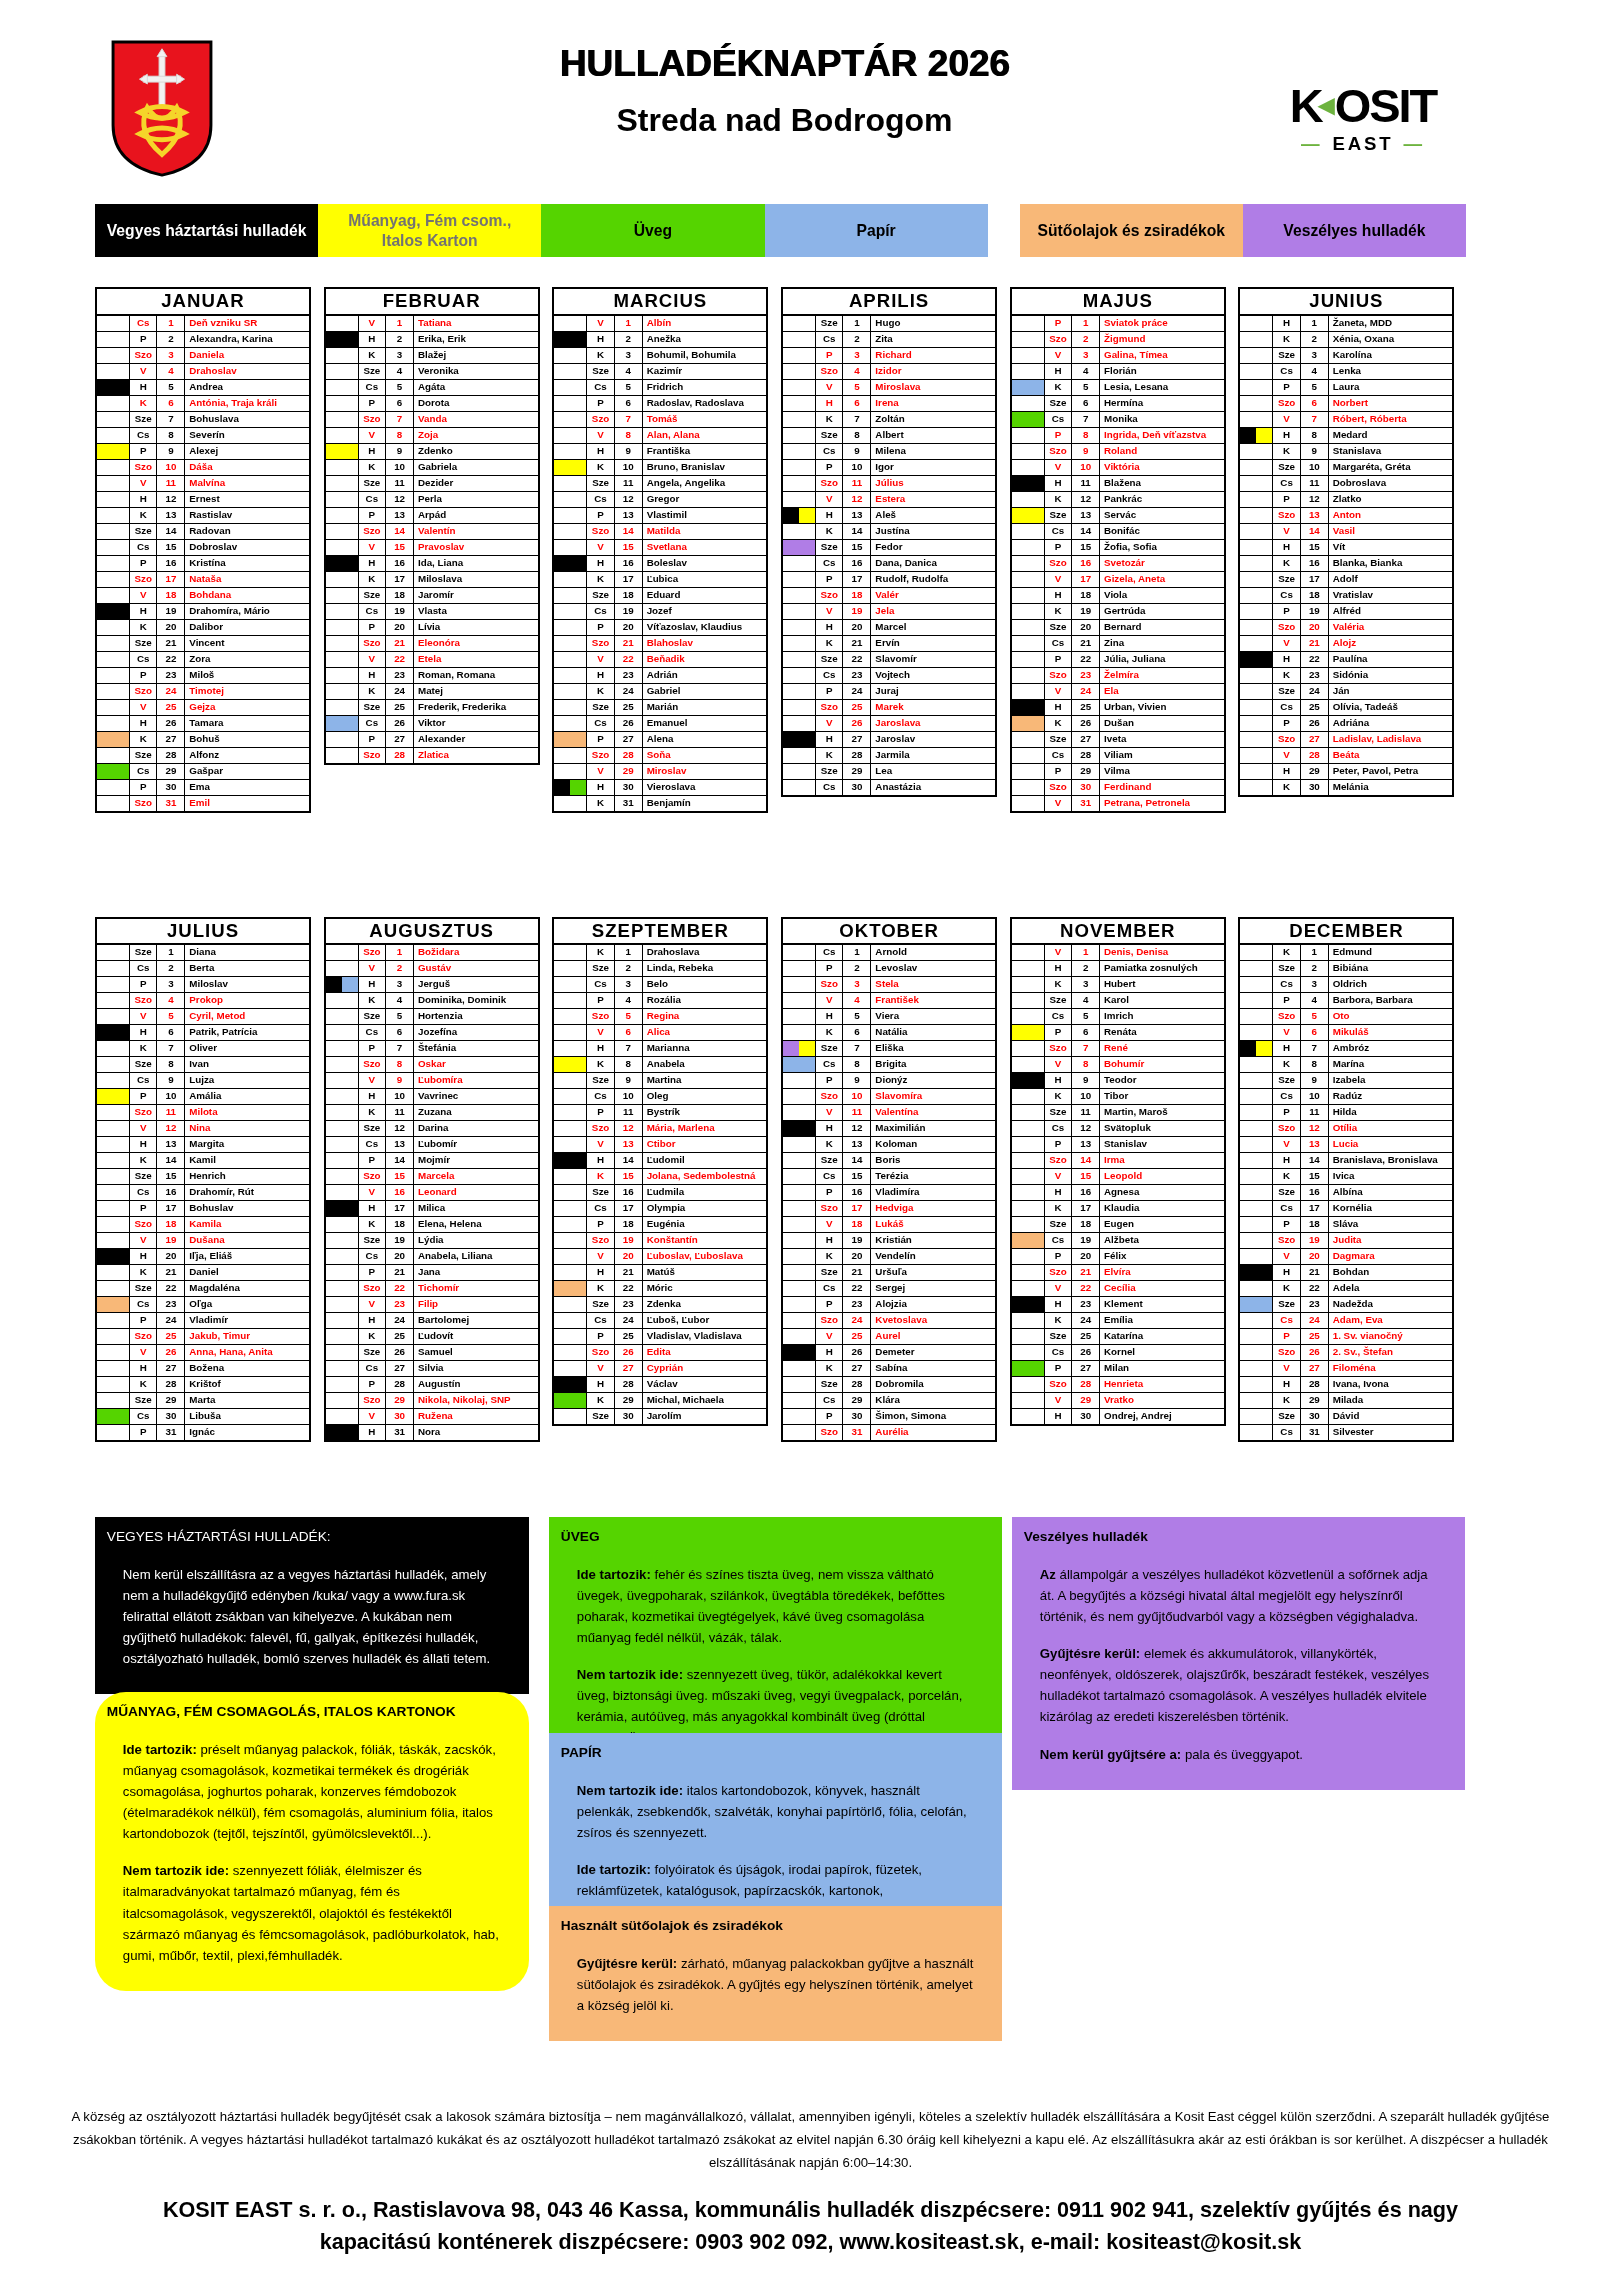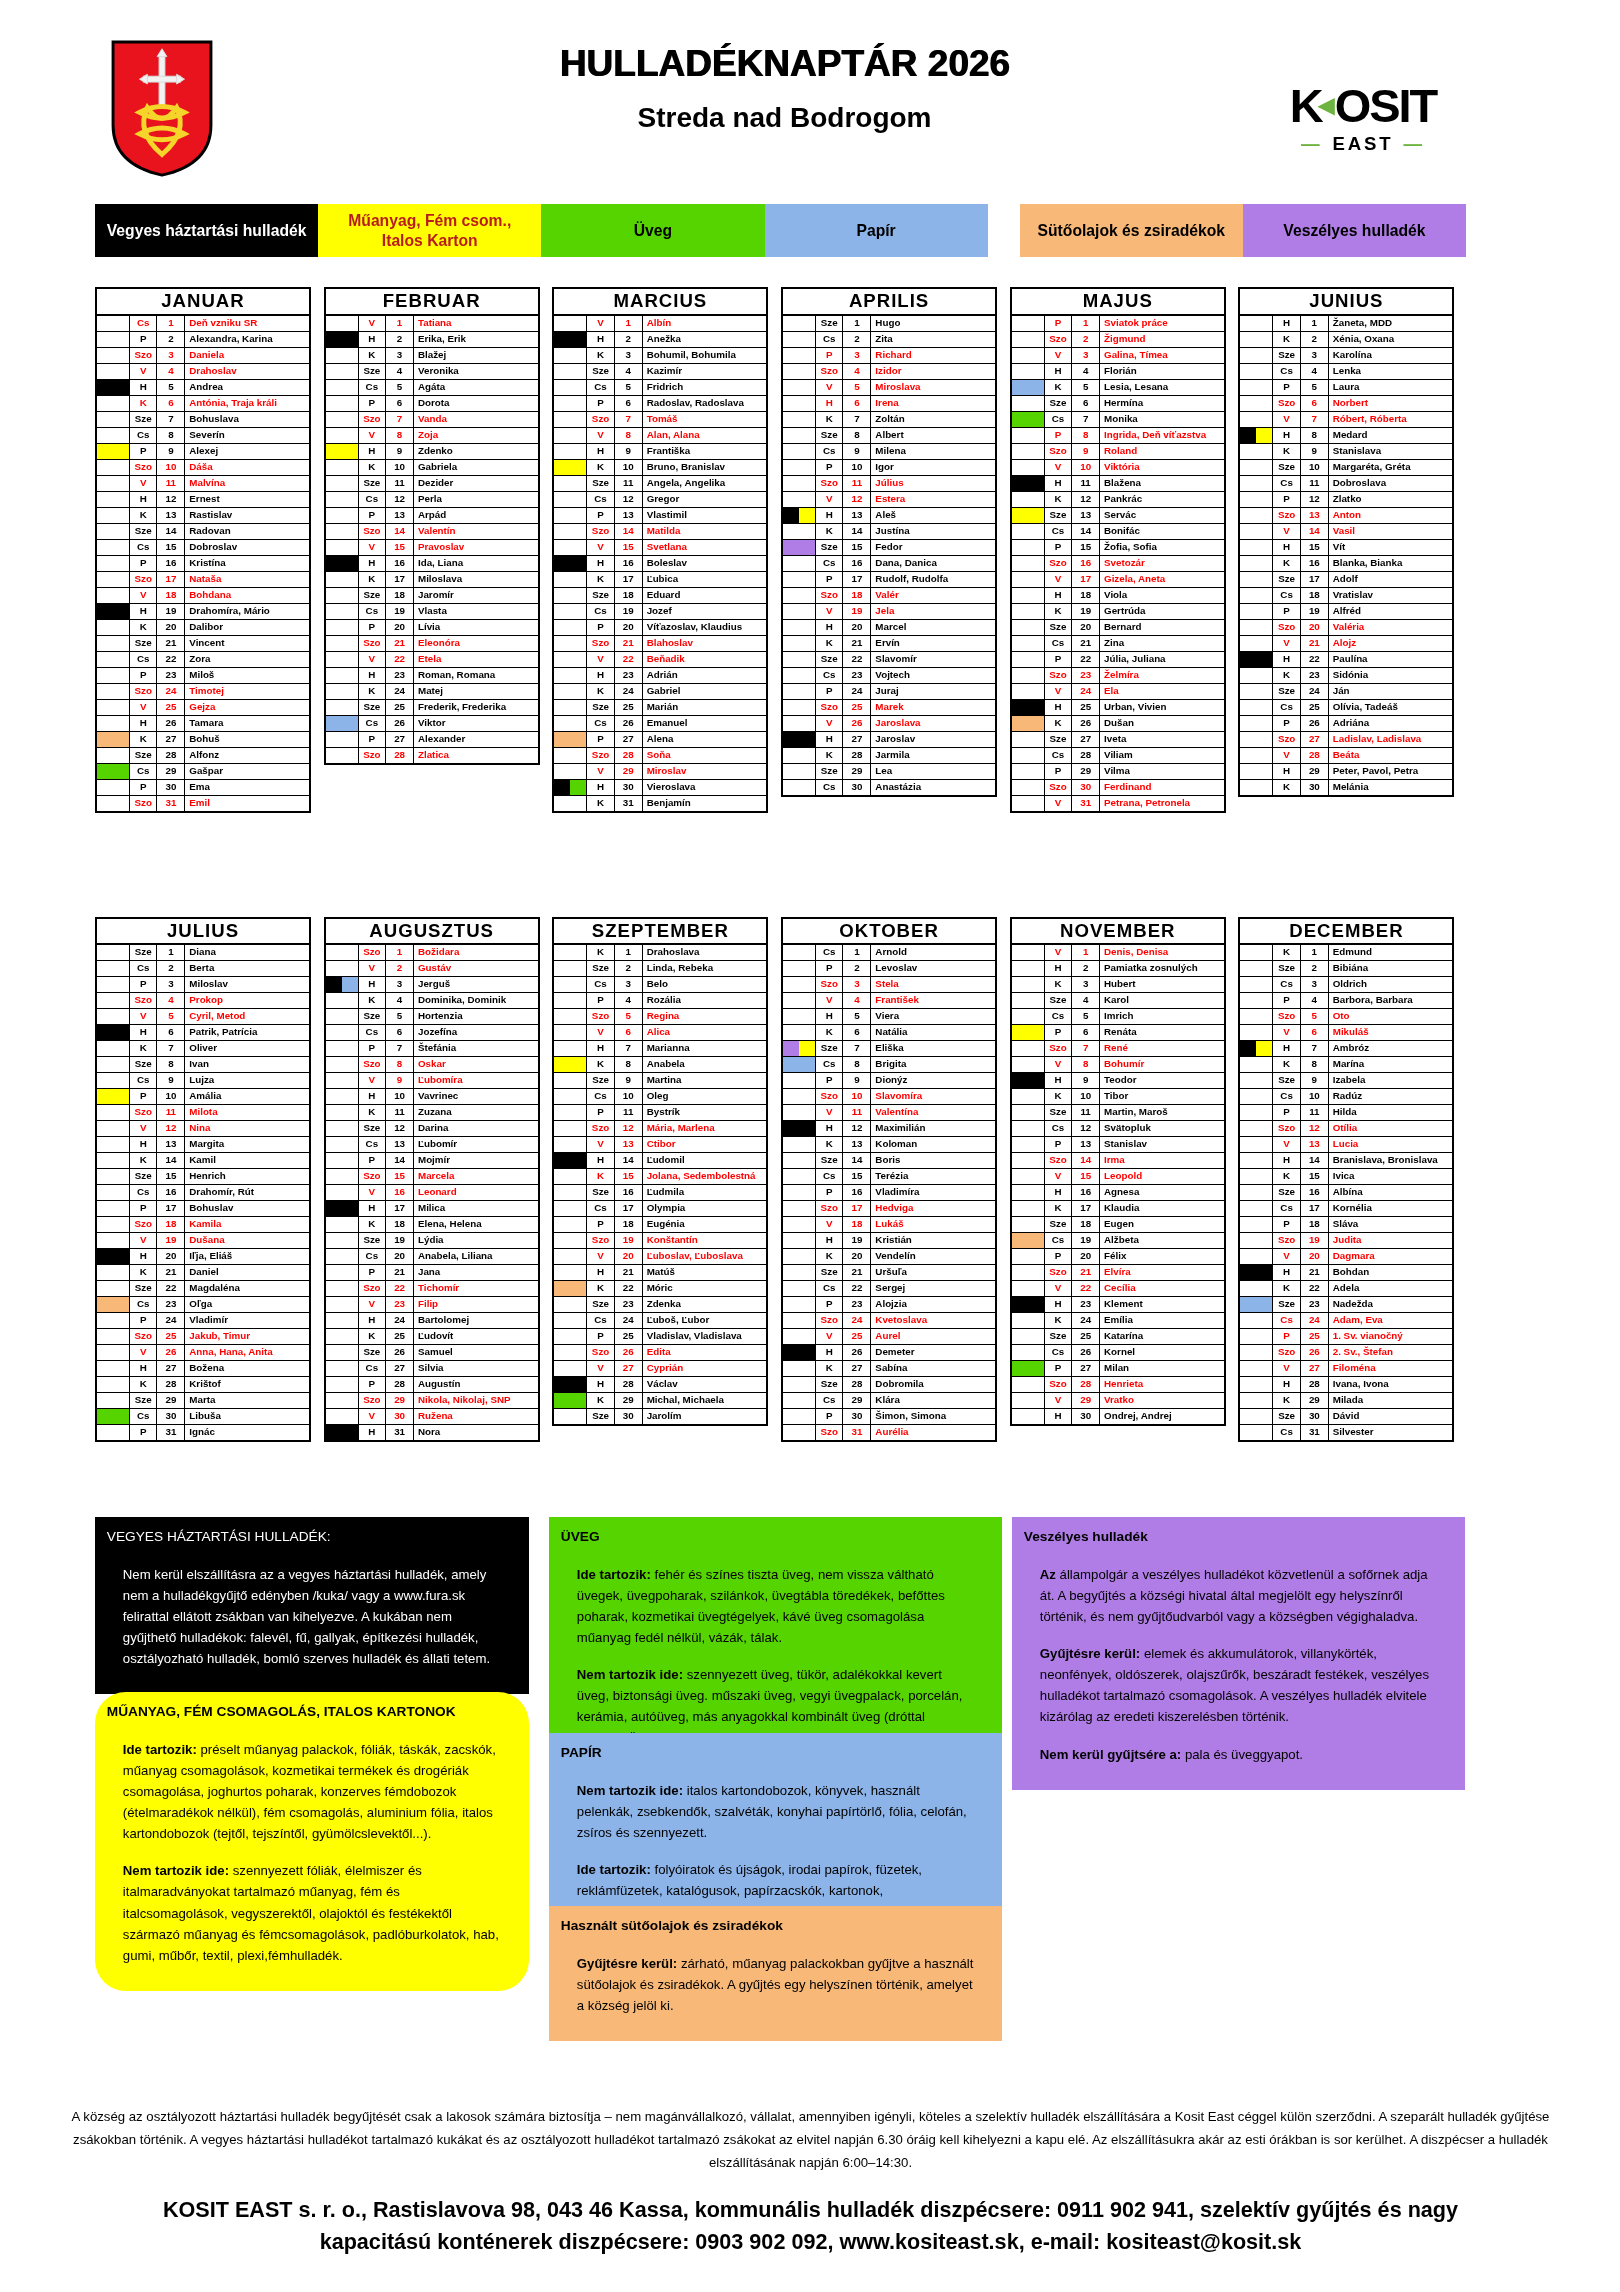--- a/index.html
+++ b/index.html
@@ -5,21 +5,21 @@
   html,body{margin:0;padding:0;background:#e9e9e9;}
   .page{position:relative;width:1620px;height:2293px;background:#ffffff;margin:0 auto;
         font-family:"Liberation Sans",sans-serif;color:#000;overflow:hidden;}
 
   
   .coa{position:absolute;left:110px;top:39px;width:104px;height:139px;}
   .main-title{position:absolute;left:353px;top:43px;width:863px;text-align:center;
               font-size:37px;font-weight:700;letter-spacing:0px;
               text-shadow:1px 0 0 #000;}
   .sub-title{position:absolute;left:353px;top:102px;width:863px;text-align:center;
-             font-size:28px;font-weight:700;}
+             font-size:32px;font-weight:700;}
   .kosit{position:absolute;left:1255px;top:82px;width:216px;text-align:center;}
   .kosit-word{font-size:47px;font-weight:700;letter-spacing:-2px;line-height:1;
               display:flex;align-items:center;justify-content:center;}
   .kosit-word .kmark{color:#6db33f;font-size:29px;margin:0 -3.9px 0 -9.8px;}
   .kosit-east{margin-top:3.9px;font-size:18.6px;font-weight:700;letter-spacing:2.9px;
               display:flex;align-items:center;justify-content:center;gap:9.8px;}
   .kosit-east .dash{color:#6db33f;font-weight:700;}
 
   
   .legend{position:absolute;left:95px;top:204px;width:1371px;height:53px;display:flex;}
@@ -95,21 +95,21 @@
     </div>
     <div class="kosit-east">
       <span class="dash">—</span>
       <span>EAST</span>
       <span class="dash">—</span>
     </div>
   </div>
 
   <div class="legend">
       <div class="legend-cell" style="background: rgb(0, 0, 0); color: rgb(255, 255, 255);">Vegyes háztartási hulladék</div>
-      <div class="legend-cell" style="background: rgb(255, 255, 0); color: #b91c1c;">Műanyag, Fém csom., Italos Karton</div>
+      <div class="legend-cell" style="background: rgb(255, 255, 0); color: #737373;">Műanyag, Fém csom., Italos Karton</div>
       <div class="legend-cell" style="background: rgb(85, 212, 0); color: rgb(0, 0, 0);">Üveg</div>
       <div class="legend-cell" style="background: rgb(141, 180, 232); color: rgb(0, 0, 0);">Papír</div>
       <div class="legend-cell" style="background: rgb(248, 184, 120); color: rgb(0, 0, 0); margin-left: 32px;">Sütőolajok és zsiradékok</div>
       <div class="legend-cell" style="background: rgb(176, 125, 230); color: rgb(0, 0, 0);">Veszélyes hulladék</div>
     </div>
 
   <div class="months-grid">
       <div class="month">
         <div class="month-title">JANUAR</div>
         <div class="drow red">

